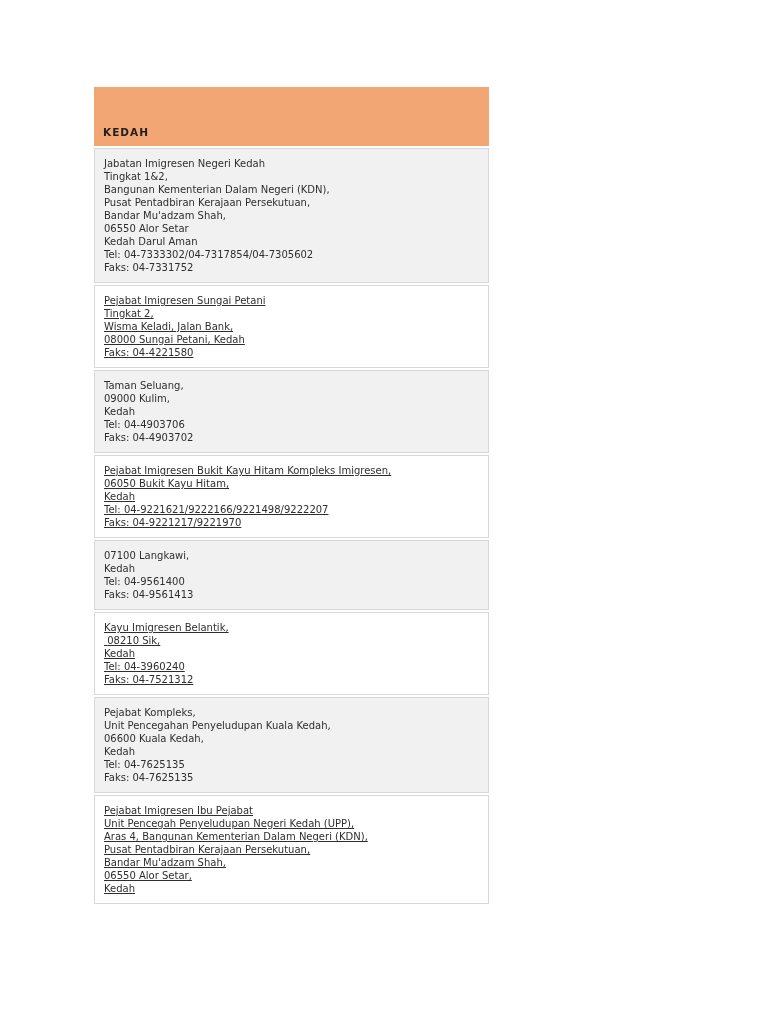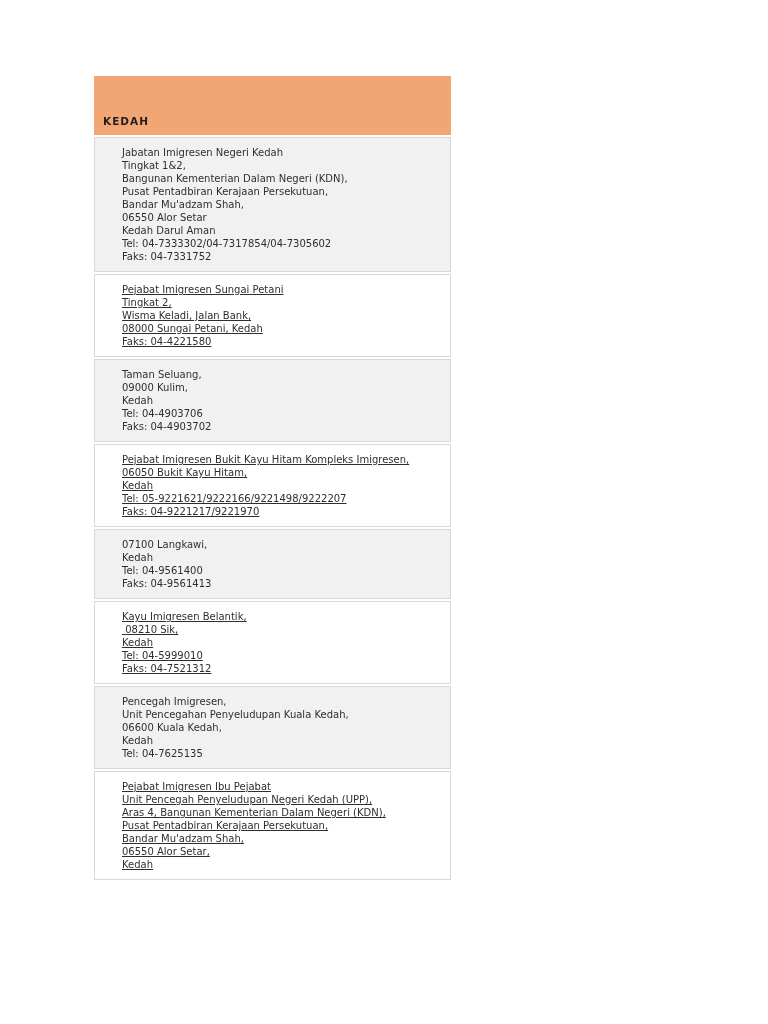--- a/index.html
+++ b/index.html
@@ -21,40 +21,40 @@
   }
   .doc-page {
     position: relative;
     width: 768px;
     height: 1024px;
     background: var(--page-bg);
   }
   .office-table {
     position: absolute;
     left: 94px;
-    top: 76px;
-    width: 357px;
+    top: 87px;
+    width: 395px;
   }
   .state-header {
     width: 100%;
     height: 59px;
     background: var(--header-bg);
     display: flex;
     align-items: flex-end;
     padding: 0 9px 8px 9px;
     margin-bottom: 2px;
     font-size: 10.5px;
     font-weight: bold;
     letter-spacing: 1px;
     color: var(--header-text);
   }
   .office-cell {
     width: 100%;
     border: 1px solid var(--border-color);
-    padding: 8px 27px;
+    padding: 8px 9px;
     margin-bottom: 2px;
     font-size: 10px;
     line-height: 13px;
     color: var(--text-color);
   }
   .office-cell.shaded { background: var(--row-shaded-bg); }
   .office-cell.plain  { background: var(--row-plain-bg); text-decoration: underline; }
   .office-line { white-space: pre-wrap; }
 </style>
 </head>
@@ -86,42 +86,43 @@
           <div class="office-line">Taman Seluang,</div>
           <div class="office-line">09000 Kulim,</div>
           <div class="office-line">Kedah</div>
           <div class="office-line">Tel: 04-4903706</div>
           <div class="office-line">Faks: 04-4903702</div>
         </div>
         <div class="office-cell plain">
           <div class="office-line">Pejabat Imigresen Bukit Kayu Hitam Kompleks Imigresen,</div>
           <div class="office-line">06050 Bukit Kayu Hitam,</div>
           <div class="office-line">Kedah</div>
-          <div class="office-line">Tel: 05-9221621/9222166/9221498/9222207</div>
+          <div class="office-line">Tel: 04-9221621/9222166/9221498/9222207</div>
           <div class="office-line">Faks: 04-9221217/9221970</div>
         </div>
         <div class="office-cell shaded">
           <div class="office-line">07100 Langkawi,</div>
           <div class="office-line">Kedah</div>
           <div class="office-line">Tel: 04-9561400</div>
           <div class="office-line">Faks: 04-9561413</div>
         </div>
         <div class="office-cell plain">
           <div class="office-line">Kayu Imigresen Belantik,</div>
           <div class="office-line"> 08210 Sik,</div>
           <div class="office-line">Kedah</div>
-          <div class="office-line">Tel: 04-5999010</div>
+          <div class="office-line">Tel: 04-3960240</div>
           <div class="office-line">Faks: 04-7521312</div>
         </div>
         <div class="office-cell shaded">
-          <div class="office-line">Pencegah Imigresen,</div>
+          <div class="office-line">Pejabat Kompleks,</div>
           <div class="office-line">Unit Pencegahan Penyeludupan Kuala Kedah,</div>
           <div class="office-line">06600 Kuala Kedah,</div>
           <div class="office-line">Kedah</div>
           <div class="office-line">Tel: 04-7625135</div>
+          <div class="office-line">Faks: 04-7625135</div>
         </div>
         <div class="office-cell plain">
           <div class="office-line">Pejabat Imigresen Ibu Pejabat</div>
           <div class="office-line">Unit Pencegah Penyeludupan Negeri Kedah (UPP),</div>
           <div class="office-line">Aras 4, Bangunan Kementerian Dalam Negeri (KDN),</div>
           <div class="office-line">Pusat Pentadbiran Kerajaan Persekutuan,</div>
           <div class="office-line">Bandar Mu'adzam Shah,</div>
           <div class="office-line">06550 Alor Setar,</div>
           <div class="office-line">Kedah</div>
         </div>

